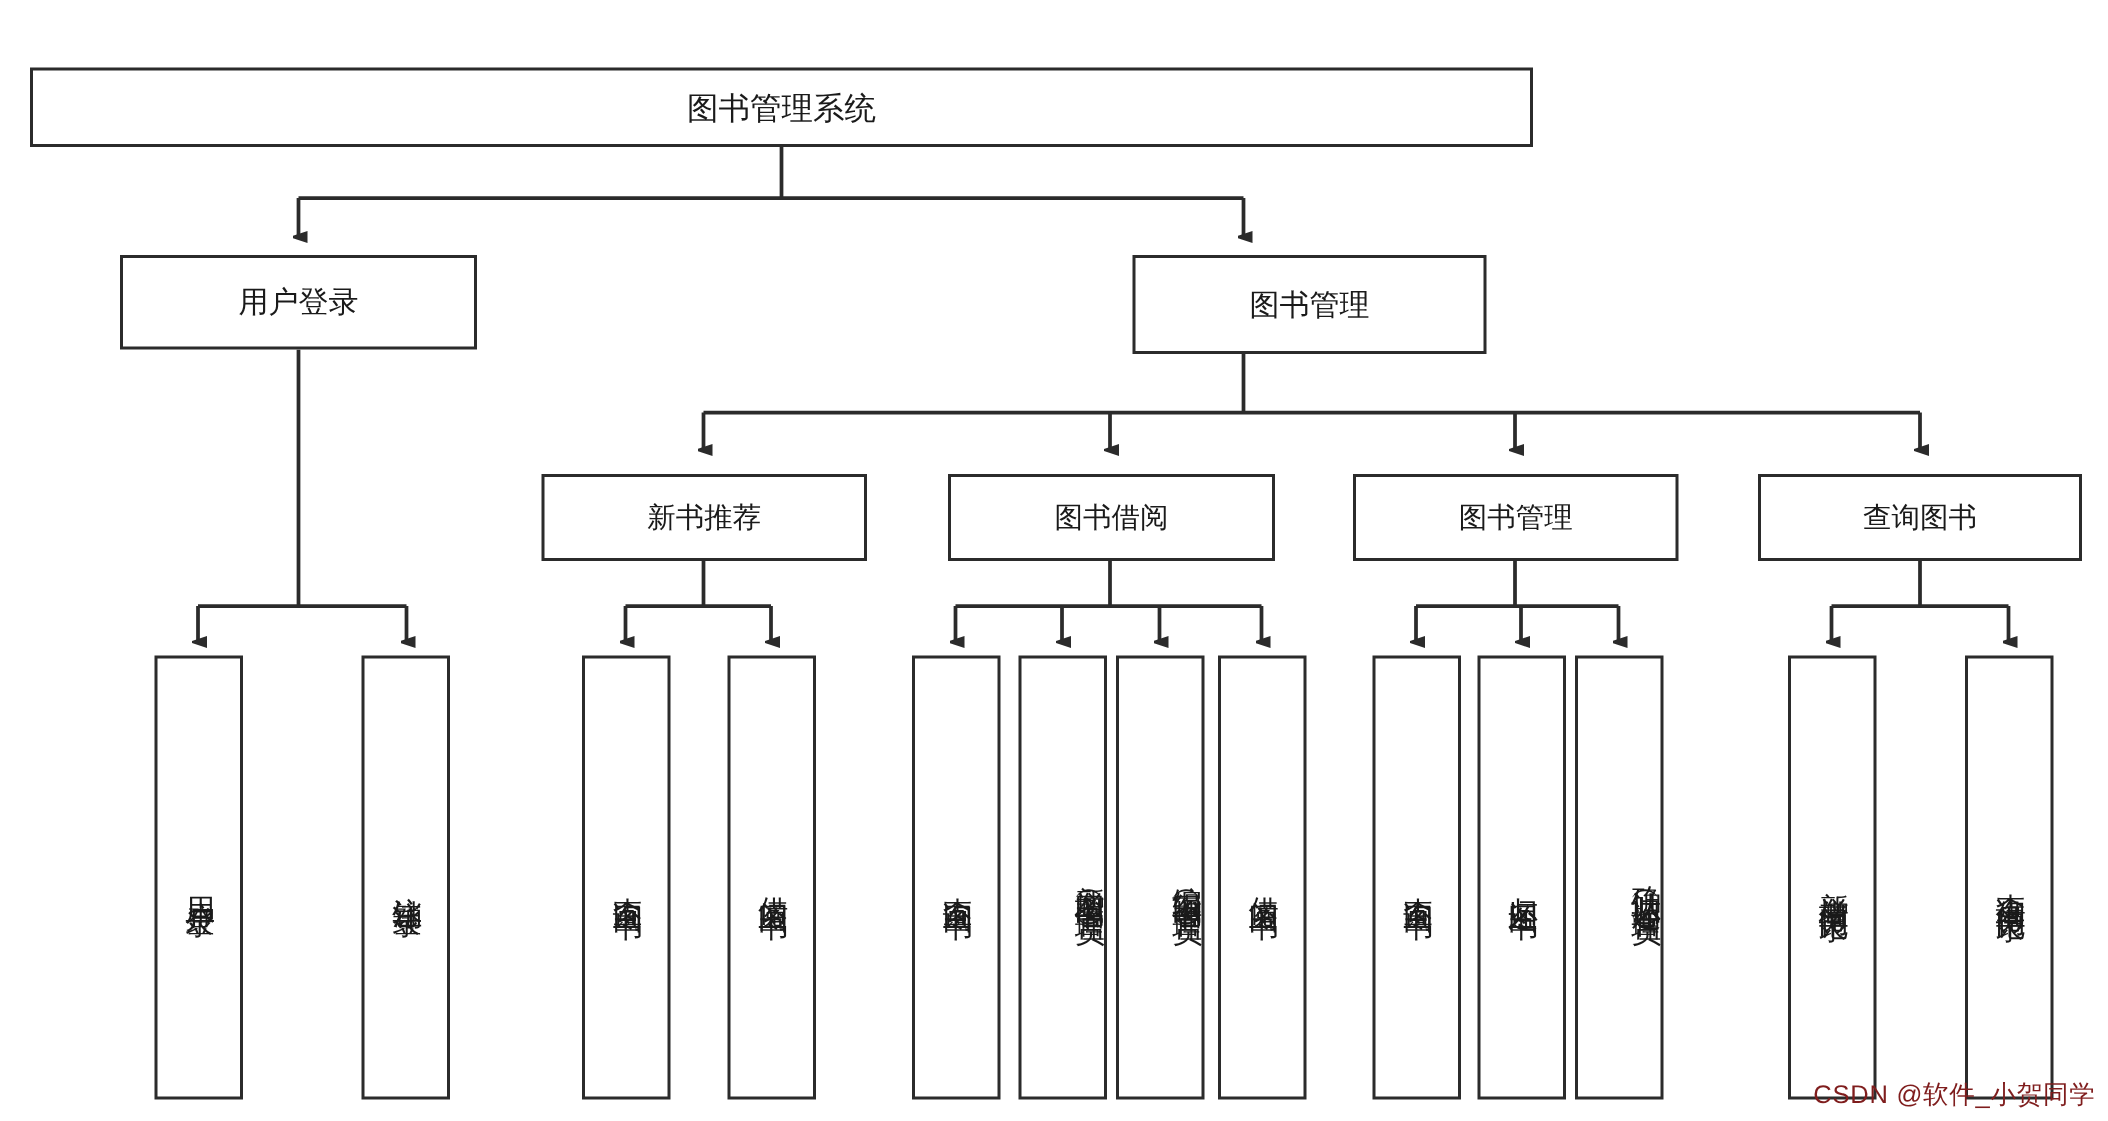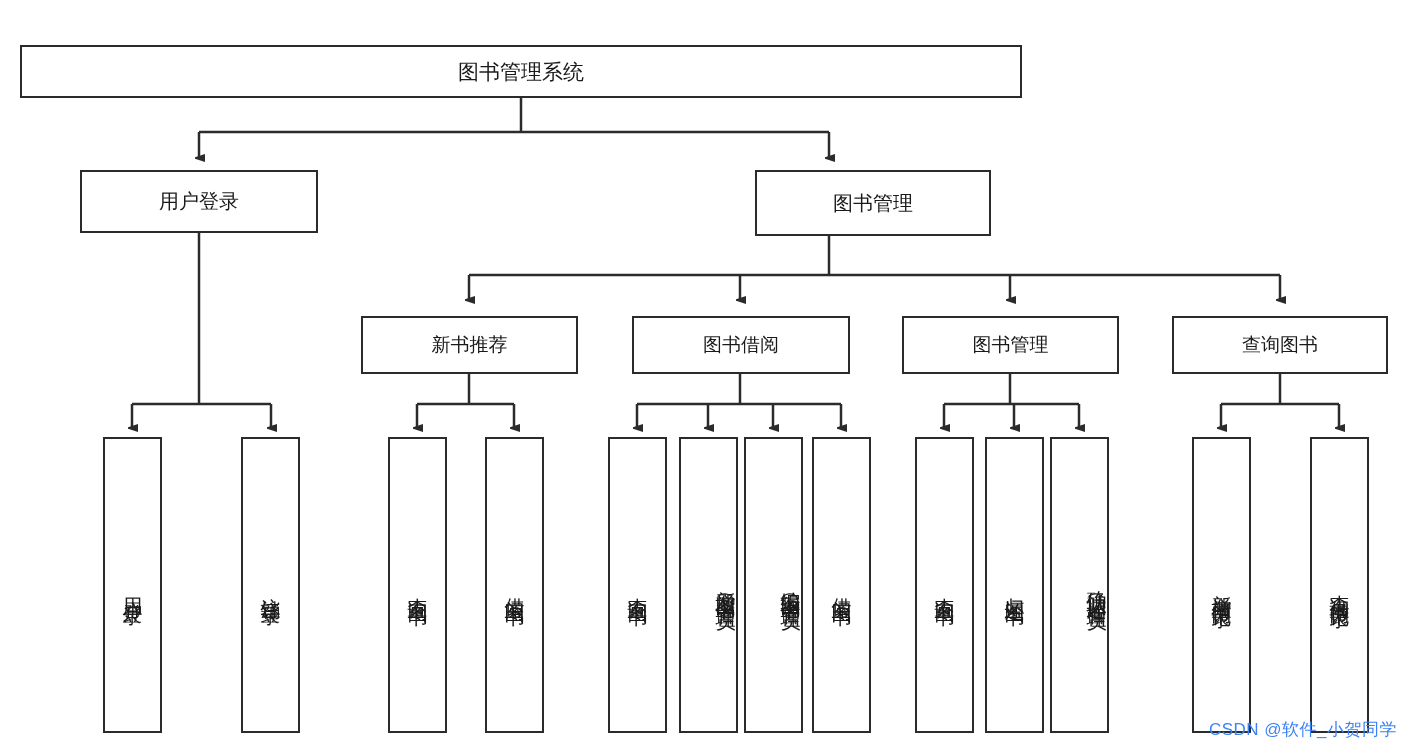--- a/index.html
+++ b/index.html
@@ -60,21 +60,21 @@
     top: 0;
     width: 1405px;
     height: 747px;
     pointer-events: none;
   }
   .watermark {
     position: absolute;
     right: 8px;
     bottom: 6px;
     font-size: 17px;
-    color: #3b82f6;
+    color: #7f1d1d;
     white-space: nowrap;
     letter-spacing: 0.5px;
   }
 </style>
 </head>
 <body>
 
 <div id="canvas">
 
   <svg class="wires" viewBox="0 0 1405 747">

